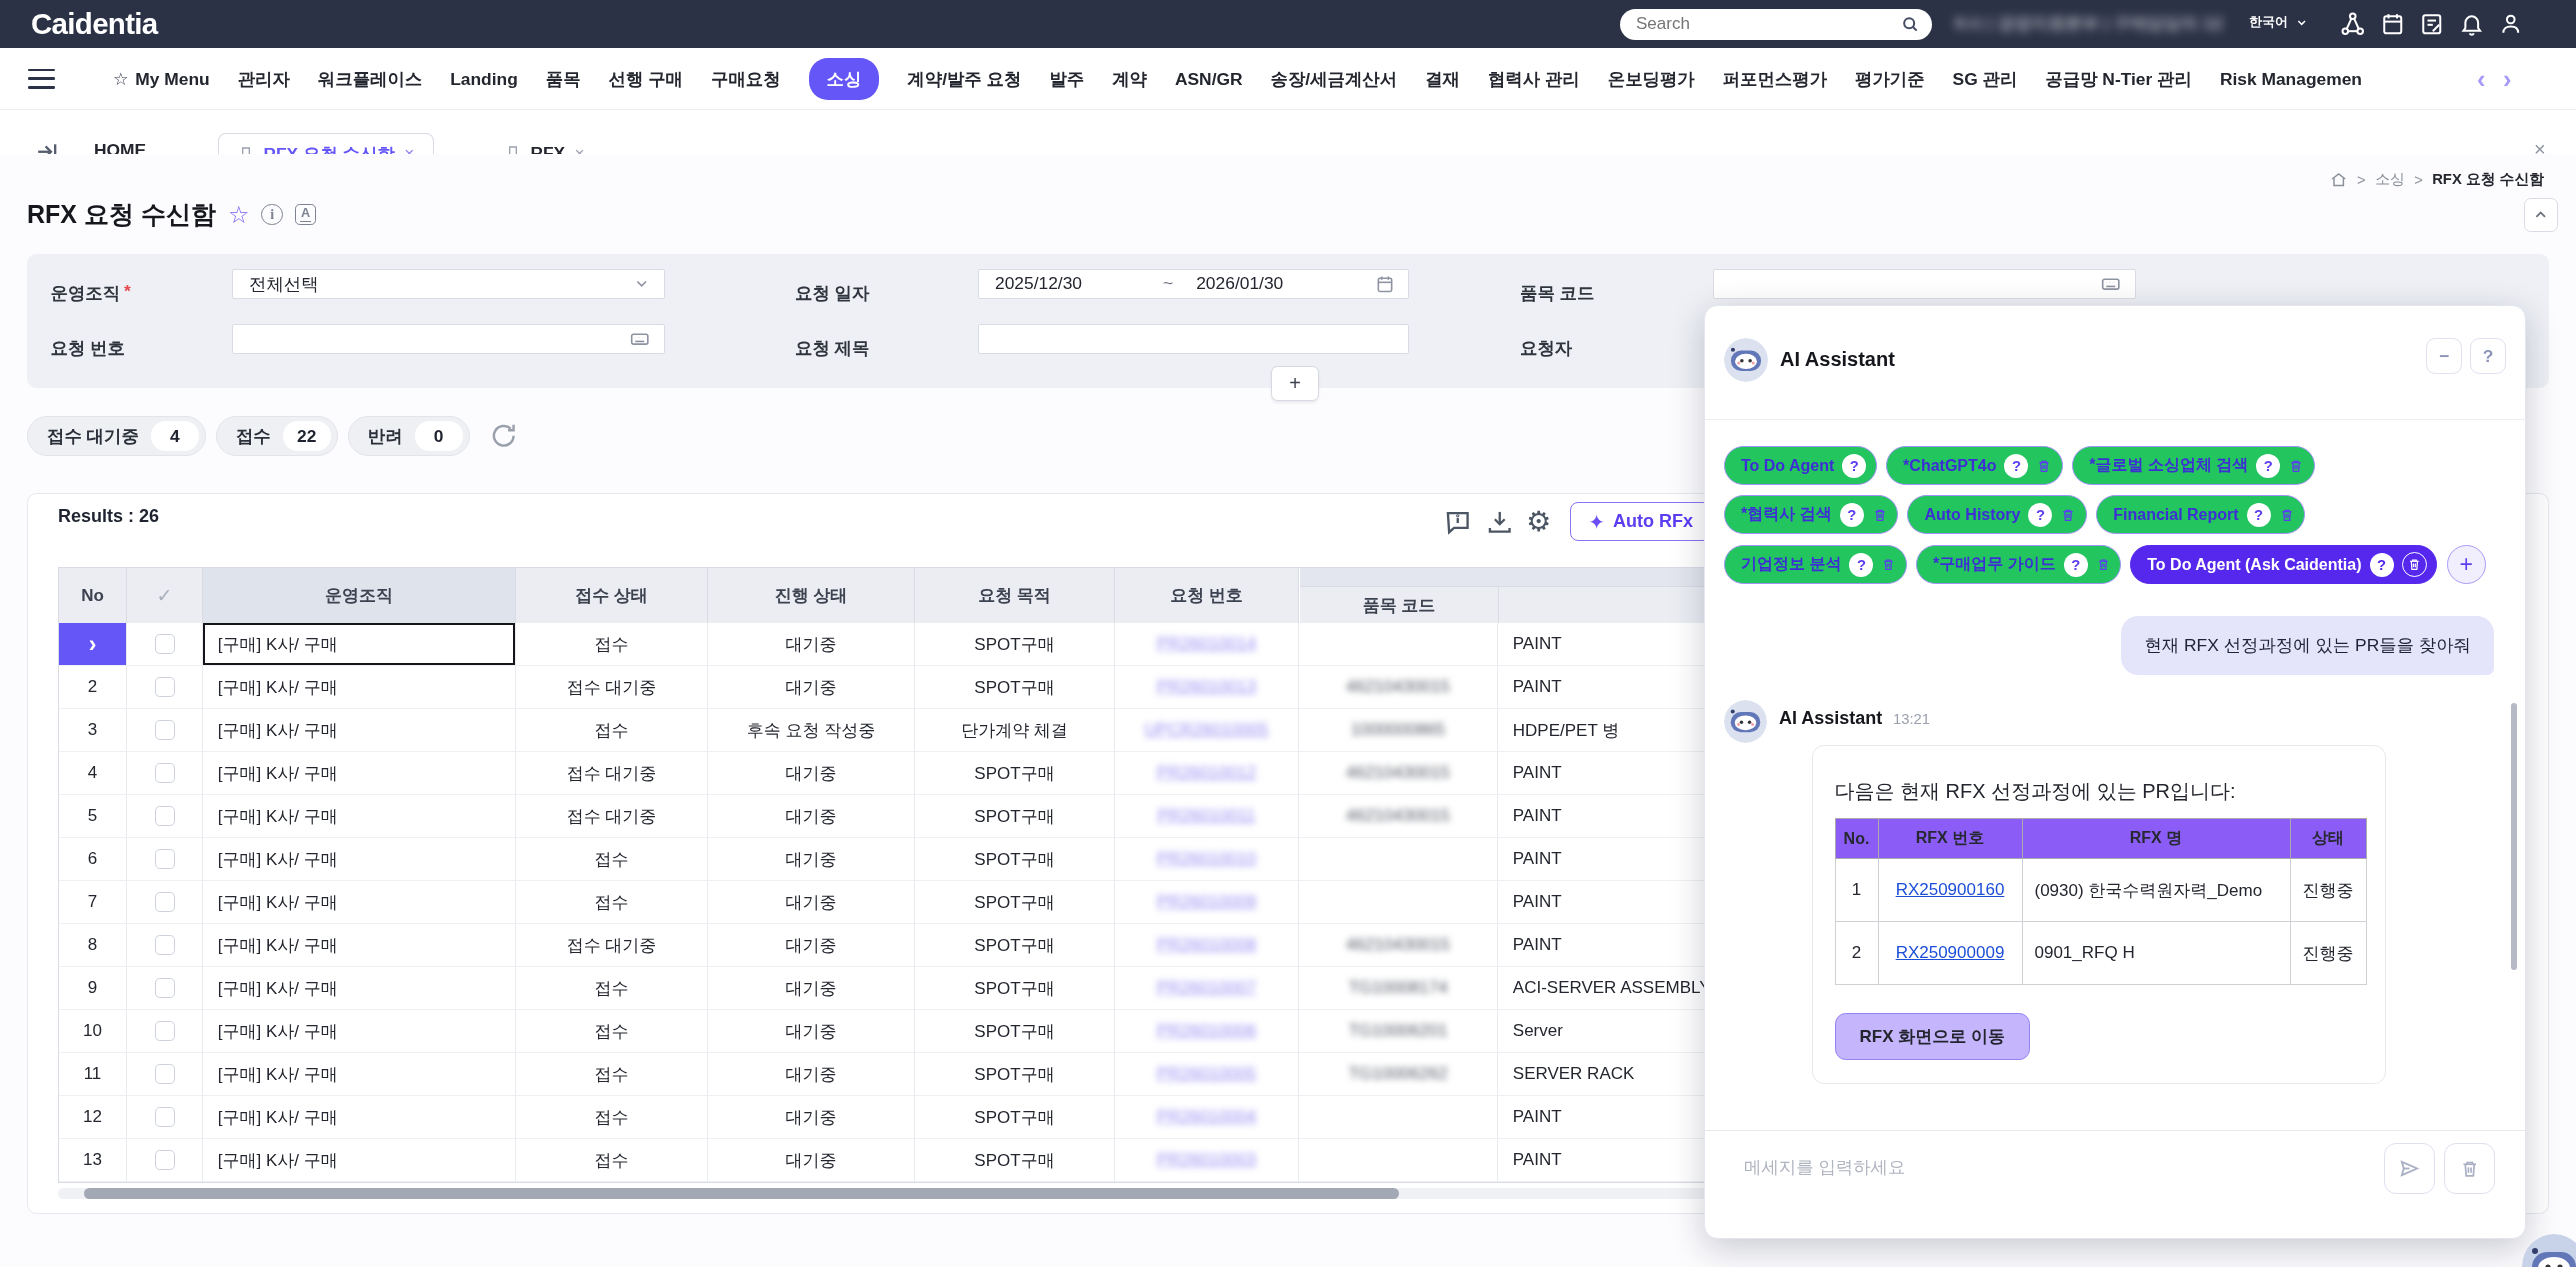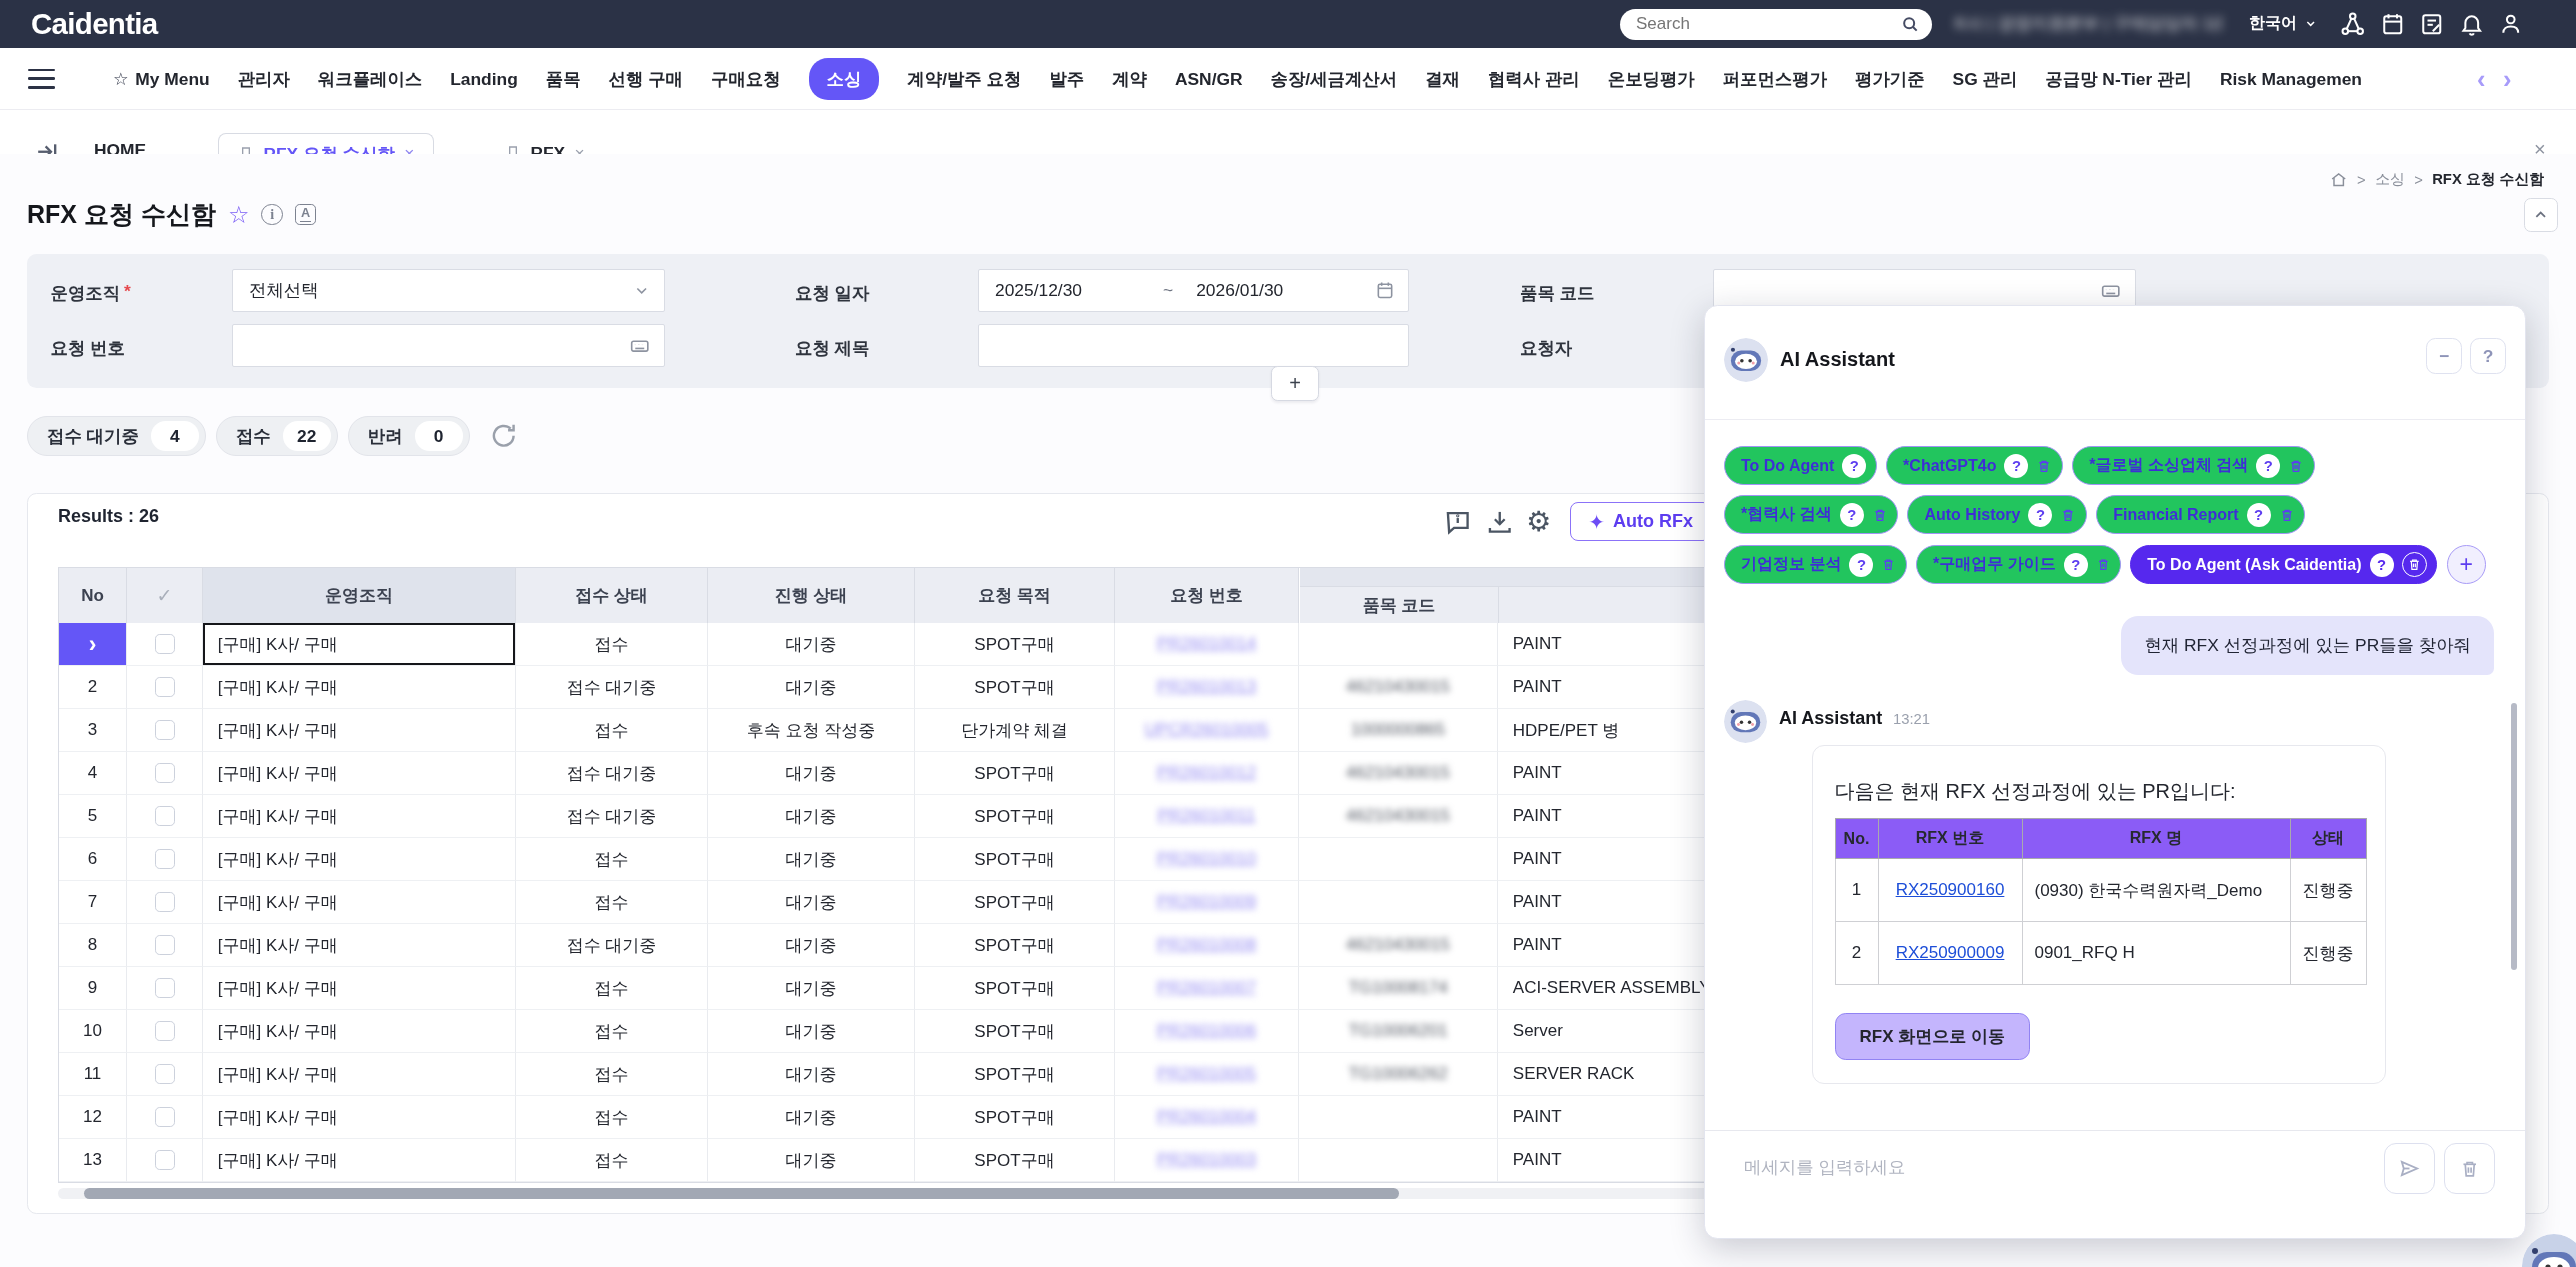--- a/index.html
+++ b/index.html
@@ -6,21 +6,21 @@
   html,body{width:2576px;height:1268px;}
   body{font-family:"Liberation Sans","DejaVu Sans",sans-serif;background:#fff;overflow:hidden;position:relative;color:#23262e;}
   svg{display:block;}
 
   
   #topbar{position:absolute;left:0;top:0;width:2576px;height:48px;background:#2b3246;}
   #logo{position:absolute;left:31px;top:6.7px;color:#fff;font-size:29.5px;font-weight:bold;letter-spacing:-0.7px;}
   #searchbox{position:absolute;left:1620px;top:8.7px;width:312px;height:31px;background:#fff;border-radius:15.4px;display:flex;align-items:center;padding:0 12px 0 16px;}
   #searchbox input{flex:1;border:none;outline:none;font-size:17px;color:#333;background:transparent;}
   #userinfo{position:absolute;left:1955px;top:12px;width:268px;color:rgba(255,255,255,.85);font-size:17px;filter:blur(4.7px);white-space:nowrap;overflow:hidden;}
-  #lang{position:absolute;left:2249px;top:13.4px;color:#fff;font-size:16px;font-weight:bold;display:flex;align-items:center;gap:6.7px;}
+  #lang{position:absolute;left:2249px;top:13.4px;color:#fff;font-size:13px;font-weight:bold;display:flex;align-items:center;gap:6.7px;}
   #topicons{position:absolute;left:2340px;top:11.4px;display:flex;gap:14px;}
   .topicon{width:25.5px;height:25.5px;color:#fff;}
 
   
   #navbar{position:absolute;left:0;top:48px;width:2576px;height:62px;background:#fff;border-bottom:0.7px solid #ececf1;}
   #hamburger{position:absolute;left:28px;top:18px;width:27px;height:25.5px;display:flex;flex-direction:column;justify-content:space-between;padding:2.7px 0;}
   #hamburger span{height:2.7px;background:#2c3245;border-radius:1.3px;}
   #navitems{position:absolute;left:113px;top:0;height:62px;width:2361px;display:flex;align-items:center;gap:28px;white-space:nowrap;overflow:hidden;}
   .navitem{font-size:17.4px;font-weight:bold;color:#23262e;display:flex;align-items:center;gap:6.7px;flex:0 0 auto;cursor:pointer;}
   .navitem .navstar{color:#2c3245;}
@@ -52,21 +52,21 @@
   .title-star{color:#7a5cf5;font-size:24px;}
   .ring-icon{width:21.5px;height:21.5px;border:1.3px solid #7c8290;border-radius:50%;color:#7c8290;font-size:14px;font-weight:bold;display:flex;align-items:center;justify-content:center;font-family:"Liberation Serif",serif;}
   .abox-icon{width:21.5px;height:21.5px;border:1.3px solid #7c8290;border-radius:4.7px;color:#7c8290;font-size:12.7px;font-weight:bold;display:flex;flex-direction:column;align-items:center;justify-content:center;line-height:1;}
   .abox-icon i{display:block;width:10.7px;height:1.3px;background:#7c8290;margin-top:1.3px;}
   #collapse-btn{position:absolute;left:2524px;top:44px;width:34px;height:34px;border:0.7px solid #d9dce4;border-radius:6.7px;background:#fff;display:flex;align-items:center;justify-content:center;color:#6c7280;}
 
   
   #filterpanel{position:absolute;left:27px;top:100px;width:2522px;height:134px;background:#eef0f5;border-radius:9.4px;}
   .flabel{position:absolute;font-size:17.4px;font-weight:bold;color:#2f343e;display:flex;gap:4px;}
   .req{color:#e5484d;}
-  .ffield{position:absolute;height:43px;background:#fff;border:0.7px solid #d9dce4;border-radius:2px;display:flex;align-items:center;padding:0 13.4px 0 16px;font-size:17.4px;color:#23262e;}
+  .ffield{position:absolute;height:30px;background:#fff;border:0.7px solid #d9dce4;border-radius:2px;display:flex;align-items:center;padding:0 13.4px 0 16px;font-size:17.4px;color:#23262e;}
   .ffield .spacer{flex:1;}
   .fchev,.ficon{color:#8d93a0;}
   #f-date span{font-weight:normal;}
 
   #plusbtn{position:absolute;left:1271px;top:212px;width:48px;height:35px;background:#fff;border:0.7px solid #d6d9e2;border-radius:6.7px;font-size:20px;color:#3c424e;display:flex;align-items:center;justify-content:center;box-shadow:0 1.3px 2.7px rgba(40,44,63,.08);}
 
   
   #pills{position:absolute;left:27px;top:262px;display:flex;align-items:center;gap:9.4px;}
   .pill{height:40px;border-radius:20px;background:#eef0f3;border:0.7px solid #e2e4ea;display:flex;align-items:center;padding:0 6.7px 0 19px;gap:12px;cursor:pointer;}
   .pill-label{font-size:17.4px;font-weight:bold;color:#2a2f3a;}

